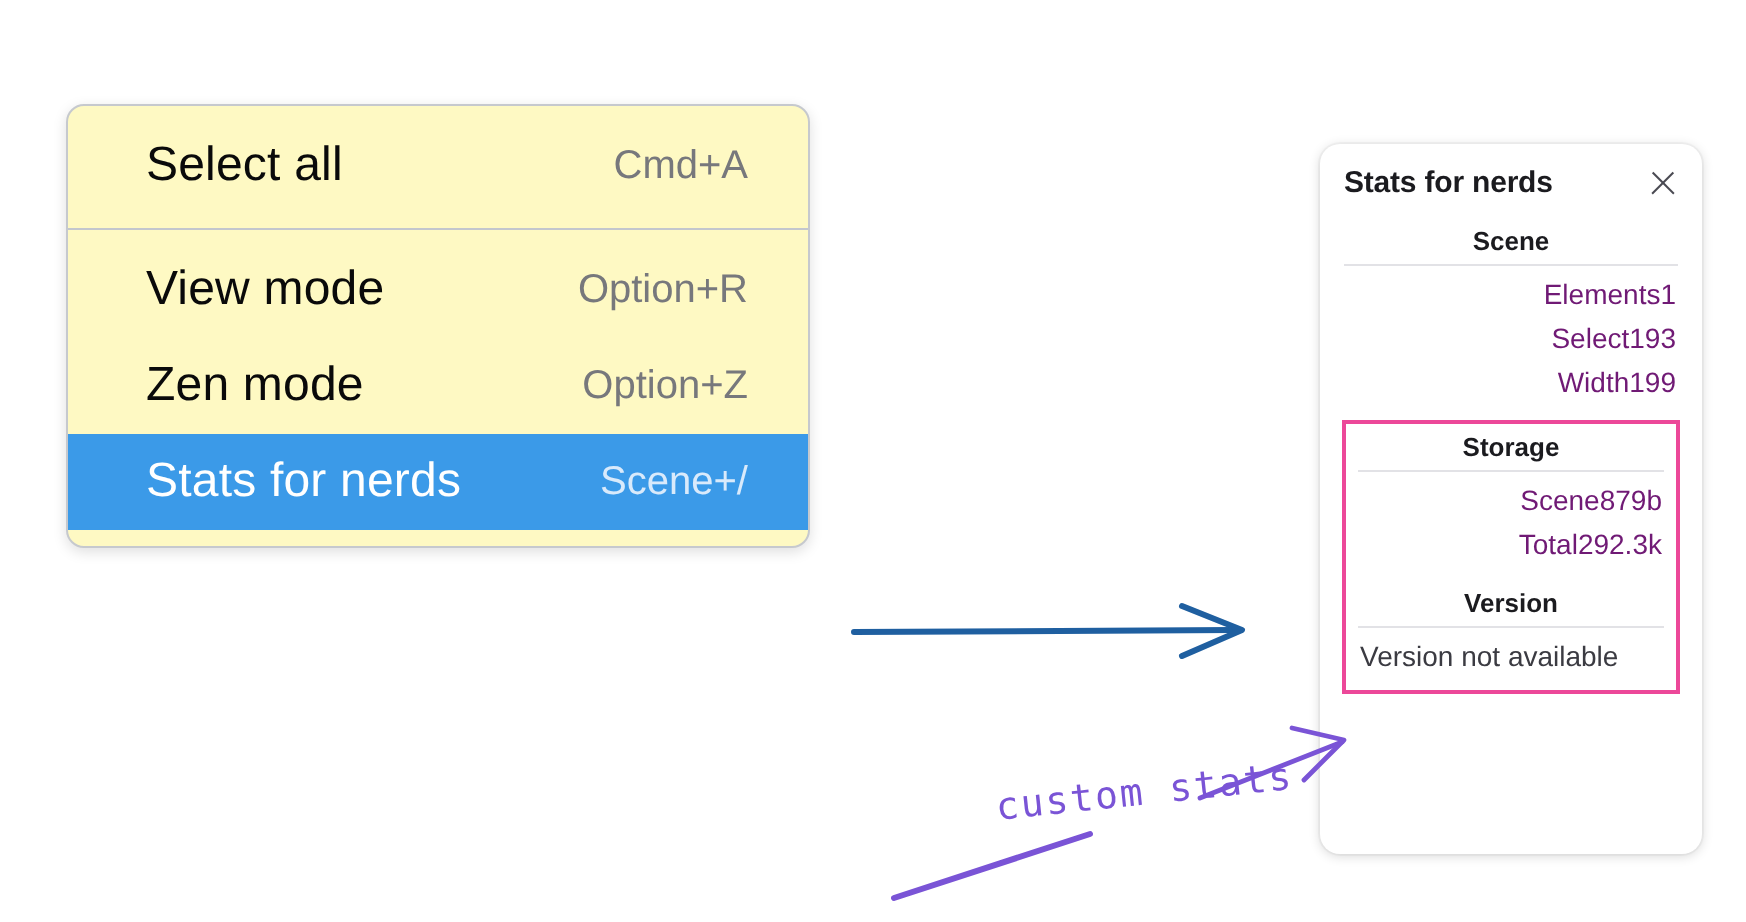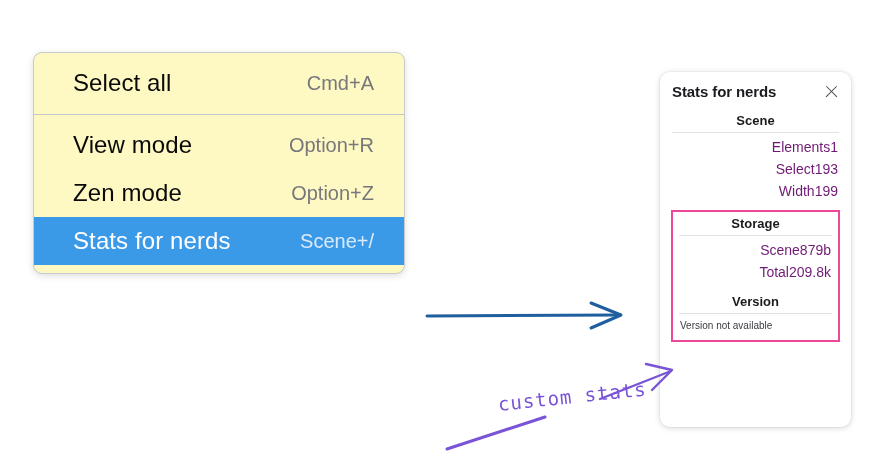--- a/index.html
+++ b/index.html
@@ -143,21 +143,21 @@
   .stat-val { white-space: nowrap; }
 
   
   .highlight-box {
     border: 2px solid #ec4899;
     margin: 8px -1px 0 -1px;
     padding: 2px 6px 6px 6px;
     box-sizing: border-box;
   }
   .version-line {
-    font-size: 10px;
+    font-size: 14px;
     color: #3b3b42;
     padding: 3px 1px;
     white-space: nowrap;
   }
   .heading-spacer { height: 9px; }
 
   
   .annotation-layer {
     position: absolute;
     left: 0; top: 0;
@@ -238,21 +238,21 @@
 
       <div class="section-heading">Storage</div>
       <div class="section-rule"></div>
 
       <div class="stat-row">
         <span class="stat-key">Scene</span>
         <span class="stat-val">879b</span>
       </div>
       <div class="stat-row">
         <span class="stat-key">Total</span>
-        <span class="stat-val">209.8k</span>
+        <span class="stat-val">292.3k</span>
       </div>
 
       <div class="heading-spacer"></div>
 
       <div class="section-heading">Version</div>
       <div class="section-rule"></div>
 
       <div class="version-line">Version not available</div>
 
     </div>

